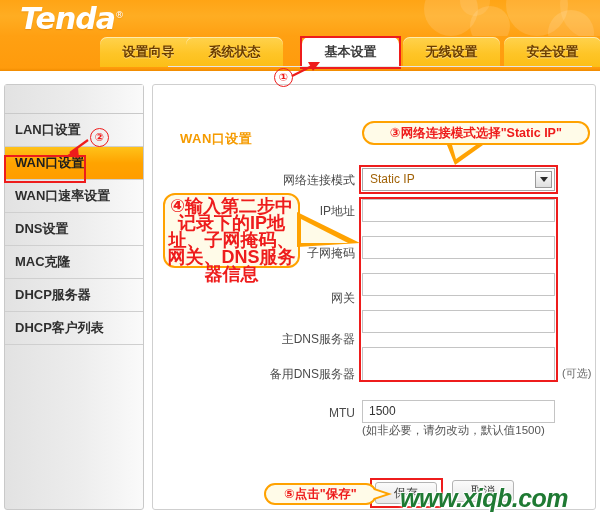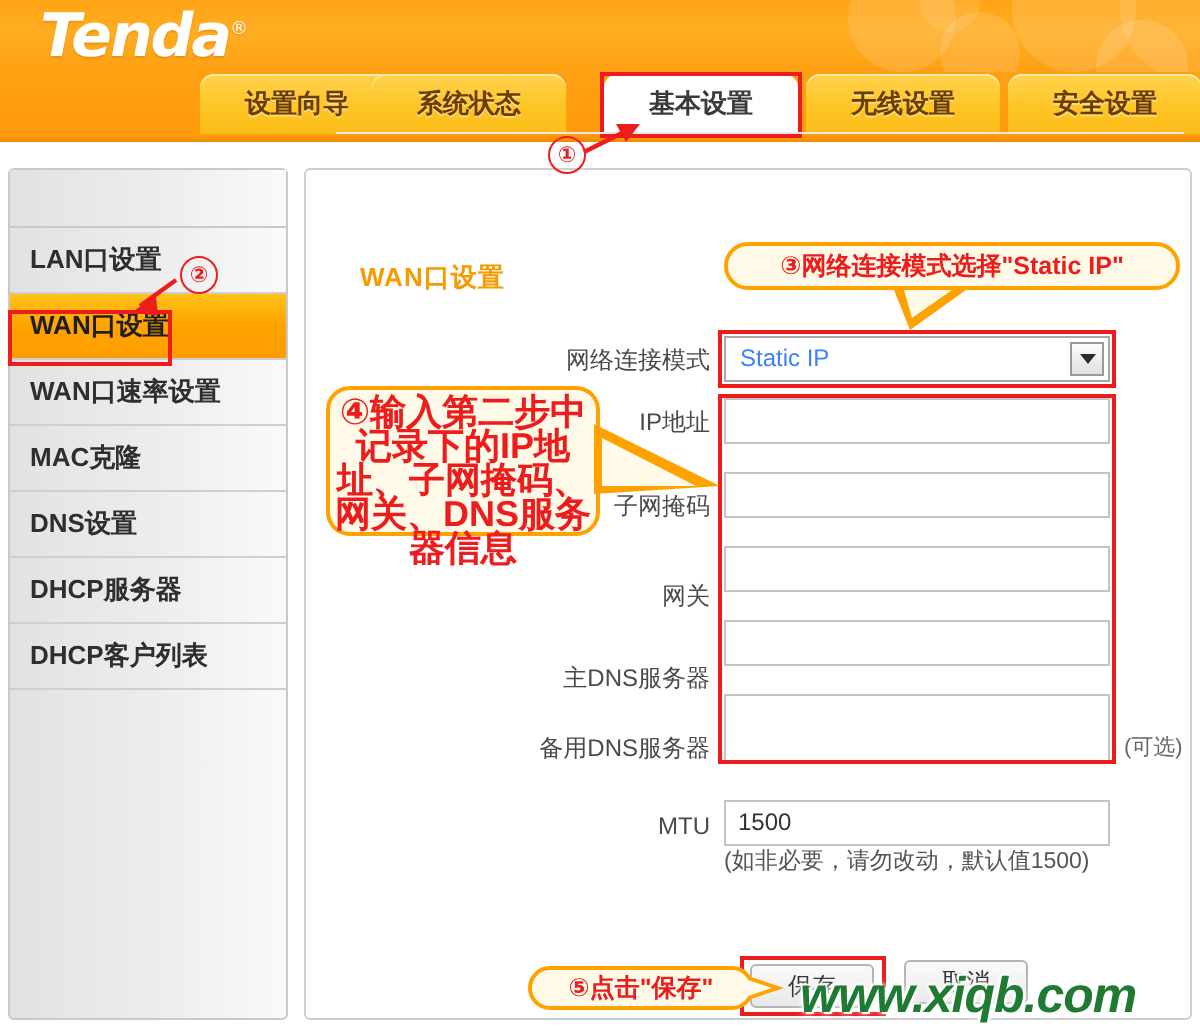--- a/index.html
+++ b/index.html
@@ -118,21 +118,21 @@
     border:1px solid #c4c4c4;background:#ffffff;box-sizing:border-box;
     font-size:12px;color:#333;padding:0 6px;line-height:21px;
   }
 
   
   .sel-wrap{
     position:absolute;left:362px;top:168px;width:193px;height:23px;
     border:1px solid #a8a8a8;background:#fff;box-sizing:border-box;
   }
   .sel-text{
-    position:absolute;left:7px;top:3px;font-size:12px;color:#3b82f6;
+    position:absolute;left:7px;top:3px;font-size:12px;color:#a16207;
   }
   .sel-btn{
     position:absolute;right:2px;top:2px;width:17px;height:17px;
     background:linear-gradient(180deg,#fdfdfd,#dfdfdf);
     border:1px solid #9a9a9a;box-sizing:border-box;
     display:flex;align-items:center;justify-content:center;
   }
   .caret{
     width:0;height:0;border-left:4px solid transparent;
     border-right:4px solid transparent;border-top:5px solid #2b2b2b;
@@ -230,22 +230,22 @@
   <div class="tab tab-5">安全设置</div>
 </div>
 <div class="header-underline"></div>
 <div class="tab-redbox"></div>
 
 <div class="sidebar">
   <div class="side-head"></div>
   <div class="side-item">LAN口设置</div>
   <div class="side-item active">WAN口设置</div>
   <div class="side-item">WAN口速率设置</div>
+  <div class="side-item">DNS设置</div>
   <div class="side-item">MAC克隆</div>
-  <div class="side-item">DNS设置</div>
   <div class="side-item">DHCP服务器</div>
   <div class="side-item">DHCP客户列表</div>
 </div>
 <div class="side-redbox"></div>
 
 <div class="panel"></div>
 <div class="panel-title" style="left:180px;top:130px;">WAN口设置</div>
 <div class="panel-rule"></div>
 
 <div class="flabel" style="left:225px;top:172px;">网络连接模式</div>

